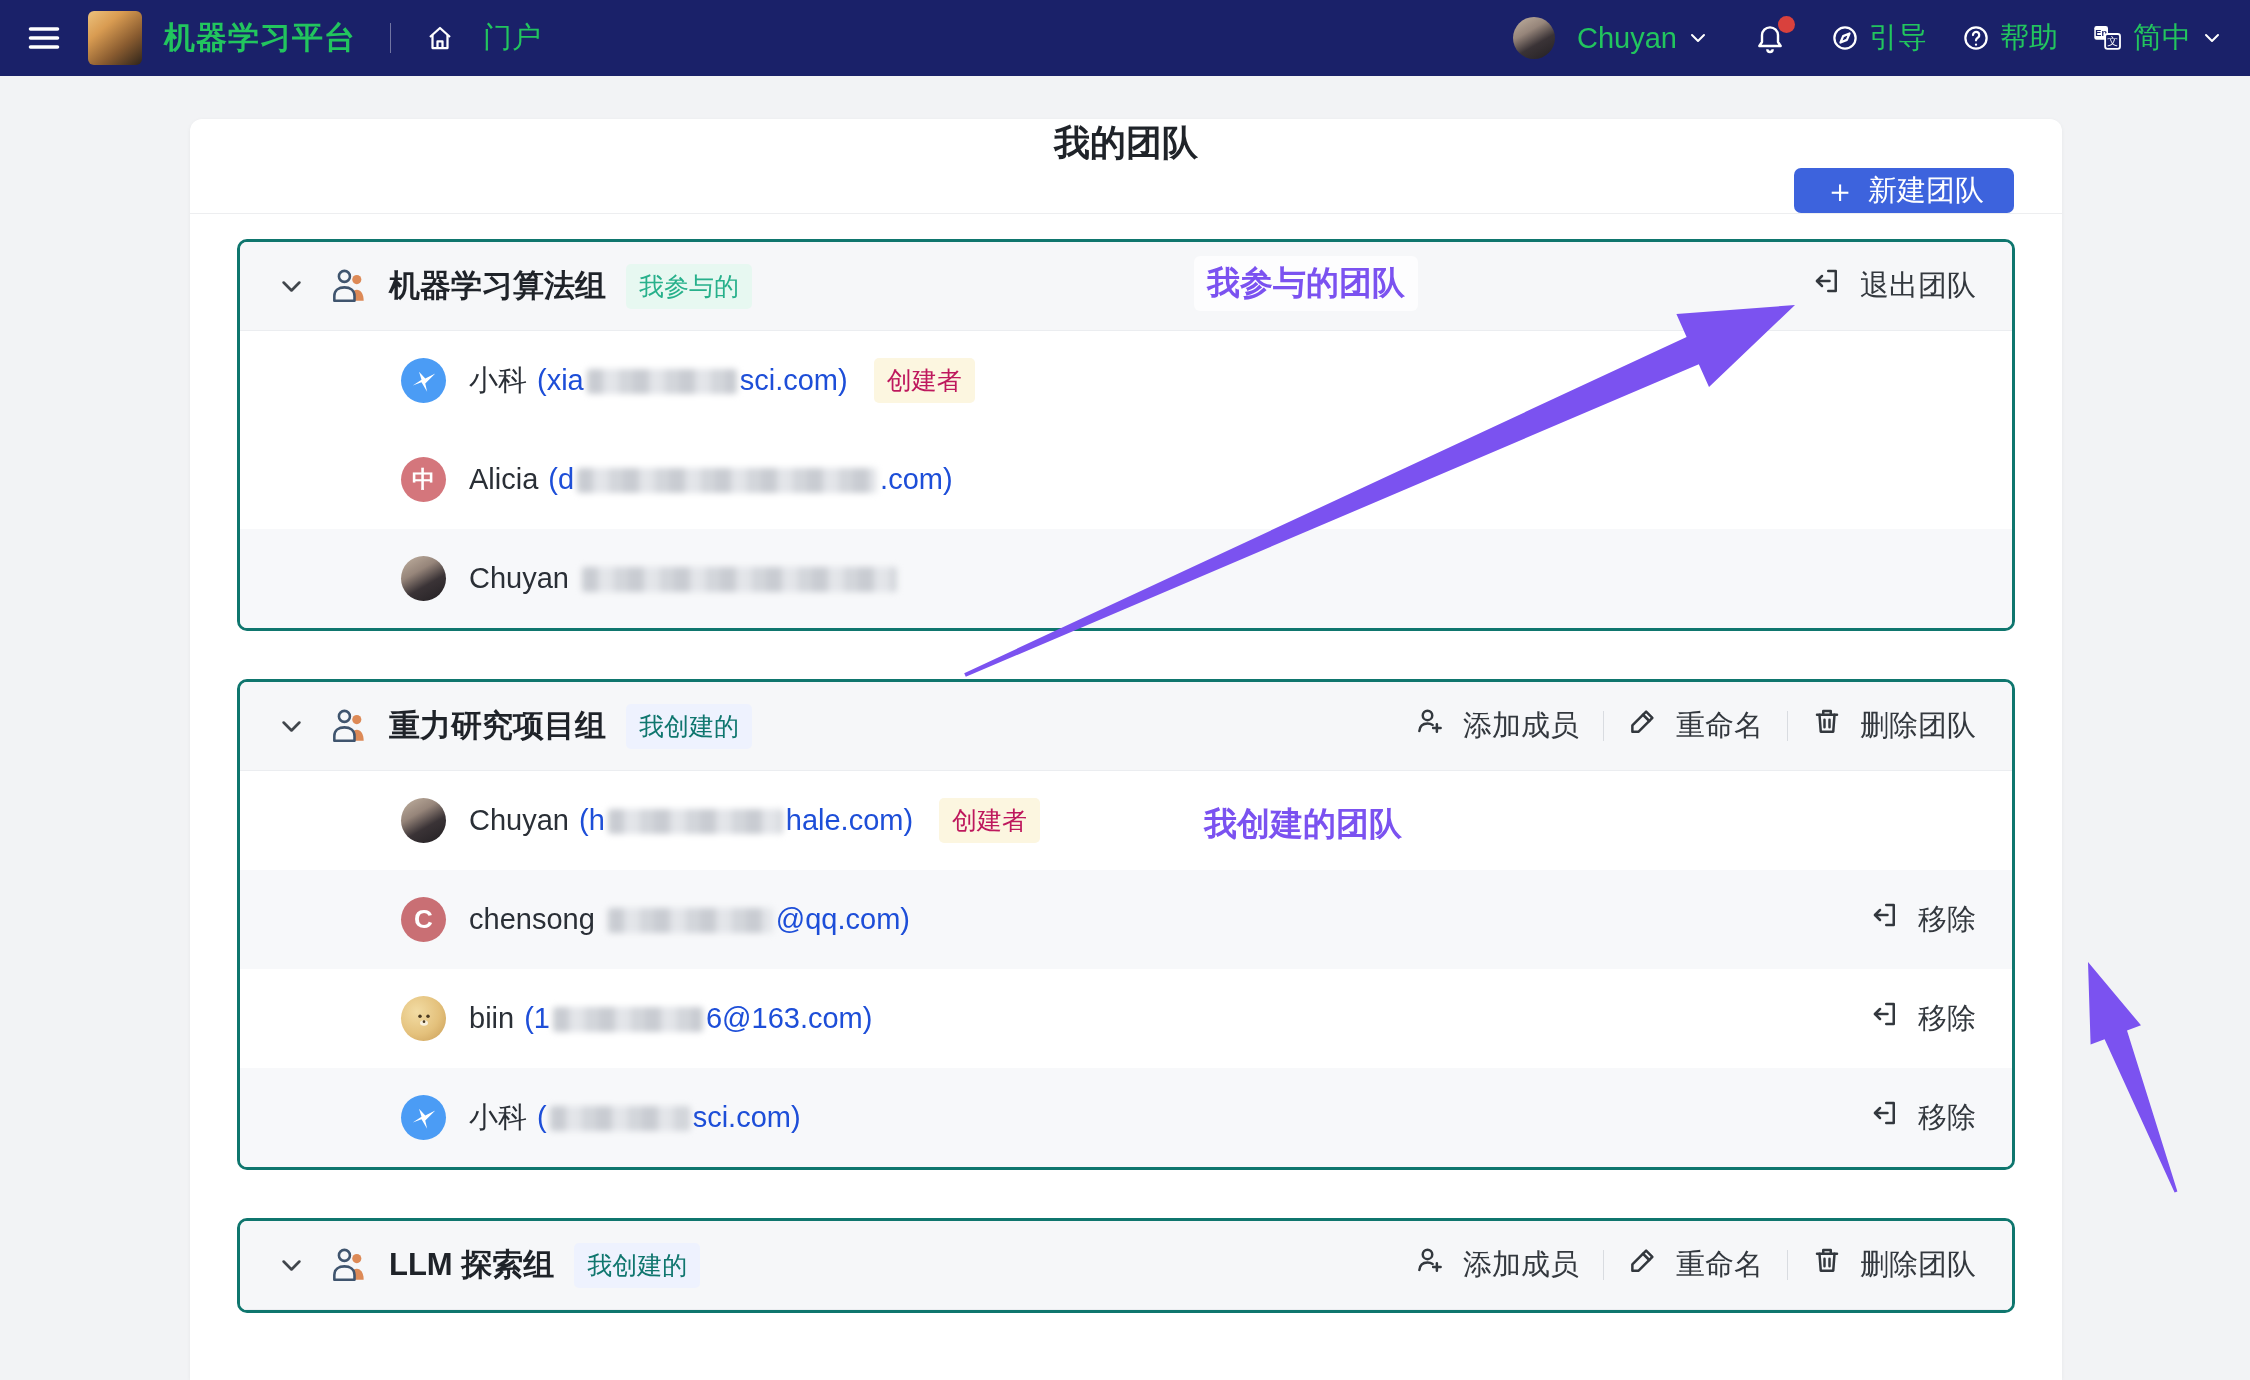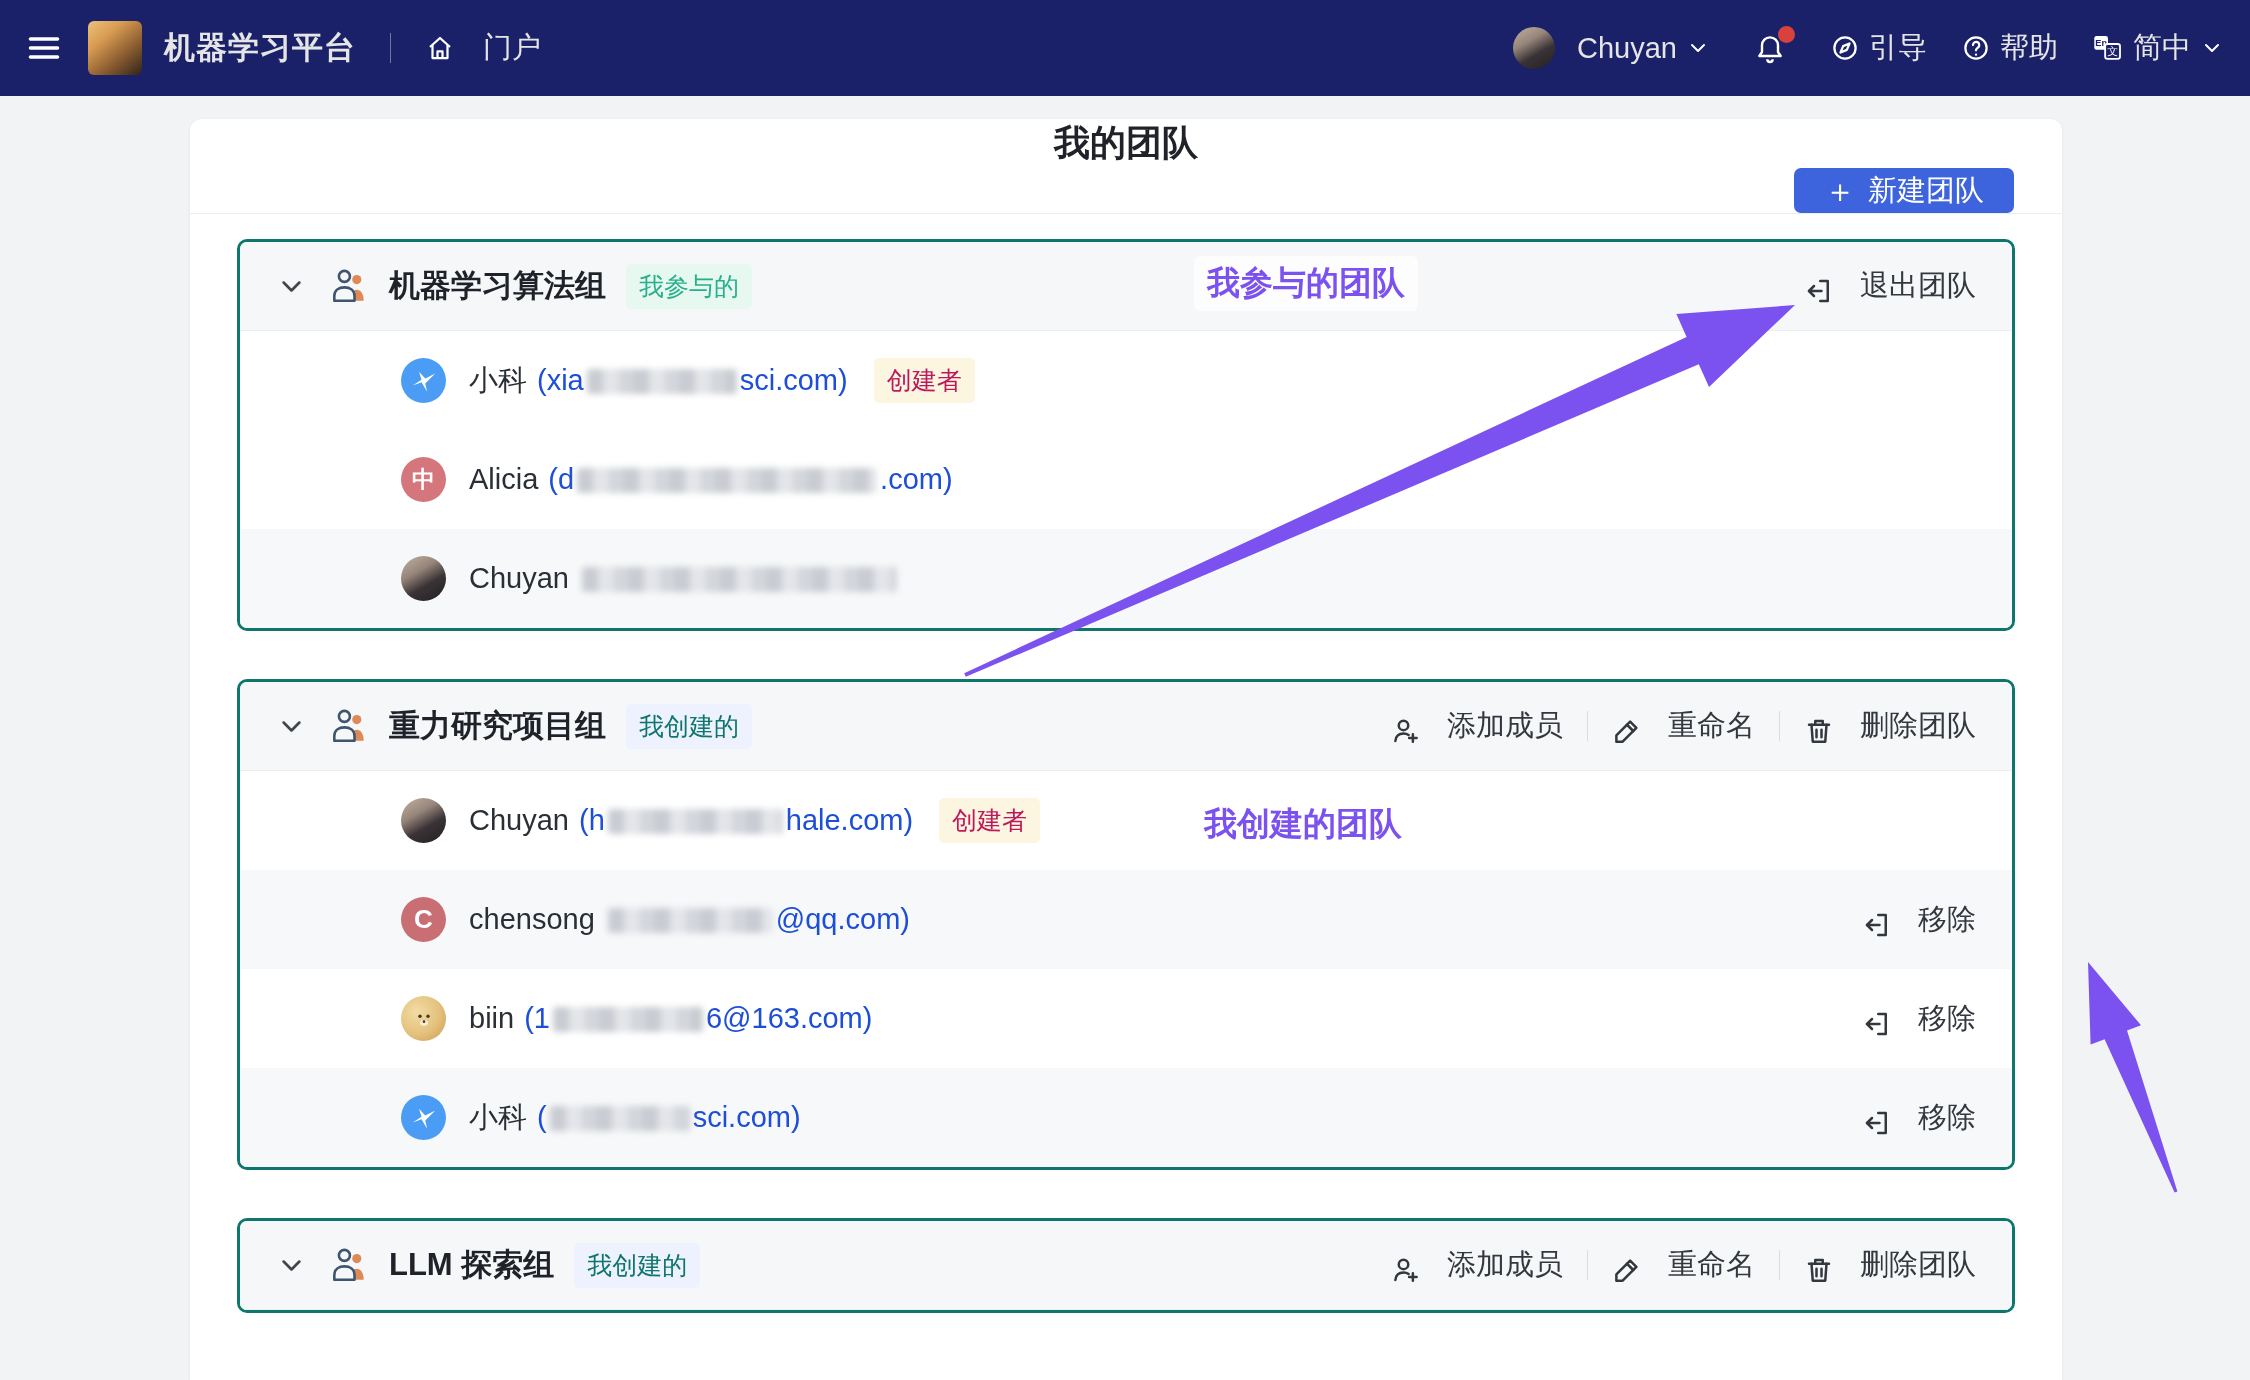--- a/index.html
+++ b/index.html
@@ -4,22 +4,22 @@
 <style>
   html,body{margin:0;padding:0;}
   body{
     width:2250px;height:1380px;position:relative;overflow:hidden;
     background:#f2f3f5;
     font-family:"Liberation Sans","DejaVu Sans",sans-serif;
     color:#1f2329;
   }
   
   .navbar{
-    height:96px;background:#1a2169;display:flex;align-items:center;
-    padding:0 26px;color:#e5e5e5;
+    height:76px;background:#1a2169;display:flex;align-items:center;
+    padding:0 26px;color:#22c55e;
   }
   .nav-left{display:flex;align-items:center;}
   .hamburger{width:36px;height:36px;color:#fff;cursor:pointer;flex:none;}
   .logo{width:54px;height:54px;border-radius:6px;margin-left:26px;flex:none;
     background:linear-gradient(140deg,#ecc27d 0%,#d99c52 30%,#8a5c30 65%,#2e241a 100%);}
   .brand{font-size:31px;font-weight:bold;margin-left:22px;letter-spacing:1px;}
   .nav-divider{width:1px;height:30px;background:rgba(255,255,255,.38);margin:0 34px;}
   .portal{display:flex;align-items:center;gap:28px;font-size:29px;cursor:pointer;}
   .nav-right{margin-left:auto;display:flex;align-items:center;font-size:29px;}
   .nav-avatar{width:42px;height:42px;border-radius:50%;flex:none;
@@ -52,21 +52,21 @@
   .team-header{height:88px;background:#f6f7f9;border-bottom:1px solid #ebedf0;
     display:flex;align-items:center;padding:0 36px 0 38px;}
   .chev{color:#41464c;cursor:pointer;display:inline-flex;flex:none;}
   .team-ico{margin-left:22px;display:inline-flex;flex:none;}
   .team-name{font-size:31px;font-weight:bold;margin-left:18px;}
   .pill{font-size:25px;padding:6px 13px;border-radius:5px;margin-left:20px;white-space:nowrap;}
   .pill-joined{color:#27b08b;background:#e7f8f1;}
   .pill-created{color:#0f766e;background:#eef2fe;}
   .pill-owner{color:#be185d;background:#fcf6e0;margin-left:26px;}
   .header-actions{margin-left:auto;display:flex;align-items:center;}
-  .action-btn{display:flex;align-items:flex-end;gap:26px;font-size:29px;color:#33383e;
+  .action-btn{display:flex;align-items:flex-start;gap:18px;font-size:29px;color:#33383e;
     background:none;border:none;cursor:pointer;padding:0 24px;font-family:inherit;}
   .action-btn:last-child{padding-right:0;}
   .action-btn:first-child{padding-left:0;}
   .action-sep{width:1px;height:30px;background:#d9dce1;}
   
   .member-row{height:99px;display:flex;align-items:center;padding:0 36px 0 161px;background:#fff;}
   .member-row.alt{background:#f7f8fa;}
   .avatar{width:45px;height:45px;border-radius:50%;flex:none;margin-right:23px;
     display:flex;align-items:center;justify-content:center;color:#fff;font-weight:bold;overflow:hidden;}
   .av-crane{background:#4b9cf5;}

